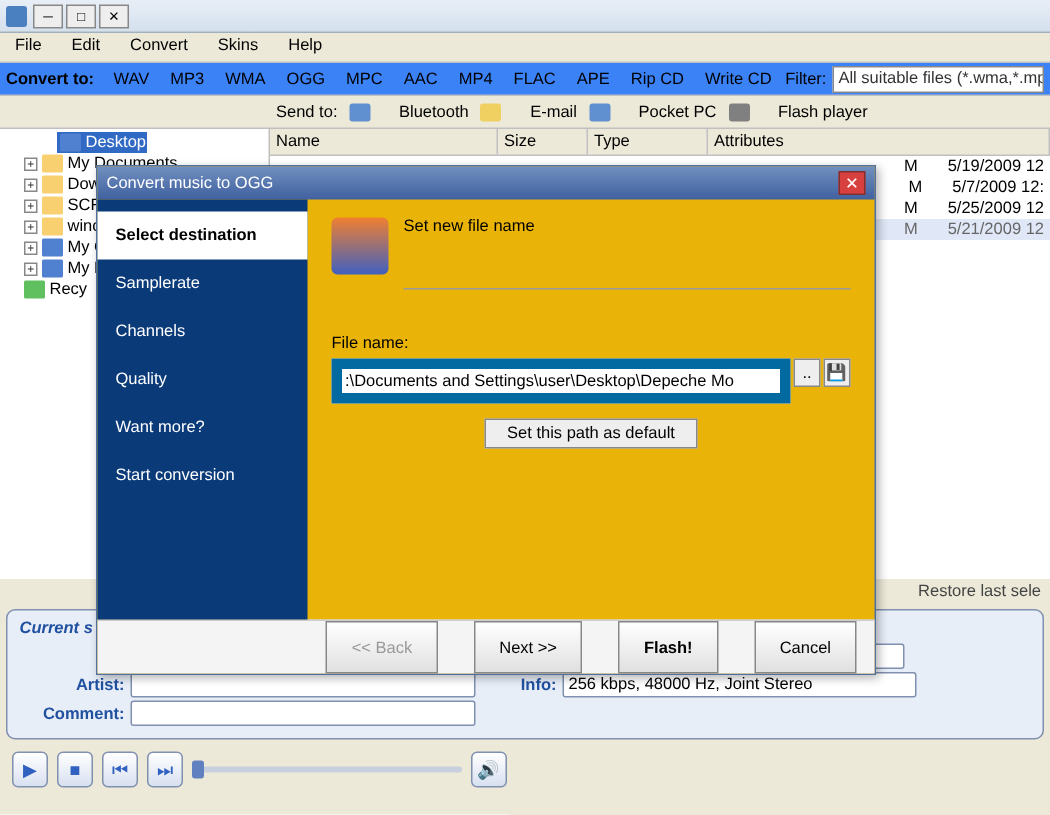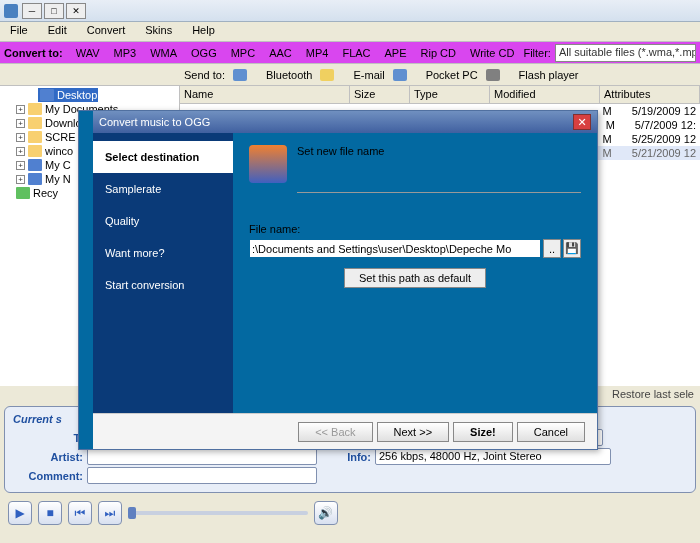--- a/index.html
+++ b/index.html
@@ -7,21 +7,21 @@
 
 .titlebar { background: linear-gradient(#e8eef6,#d4e0ee); height: 22px; display: flex; align-items: center; padding: 0 4px; border-bottom: 1px solid #a0b0c0; }
 .titlebar-icon { width: 14px; height: 14px; background: #4a80c0; margin-right: 4px; border-radius: 2px; }
 .titlebar-text { flex: 1; color: #333; }
 .winbtns { display: flex; gap: 2px; }
 .winbtn { width: 20px; height: 16px; border: 1px solid #888; background: #eee; display: flex; align-items: center; justify-content: center; font-size: 9px; }
 
 .menubar { height: 20px; display: flex; align-items: flex-start; padding: 0 4px; gap: 8px; background: #ece9d8; border-bottom: 1px solid #c0c0c0; }
 .menuitem { padding: 2px 6px; cursor: pointer; }
 
-.toolbar1 { height: 22px; display: flex; align-items: center; padding: 0 4px; background: #d946ef; border-bottom: 1px solid #c0c0c0; gap: 4px; }
+.toolbar1 { height: 22px; display: flex; align-items: center; padding: 0 4px; background: #3b82f6; border-bottom: 1px solid #c0c0c0; gap: 4px; }
 .toolbar1 .lbl { font-weight: bold; margin-right: 4px; }
 .fmtbtn { padding: 2px 5px; cursor: pointer; }
 .filterbox { flex: 1; border: 1px solid #888; background: #fff; padding: 1px 3px; color: #333; height: 18px; overflow: hidden; white-space: nowrap; }
 
 .toolbar2 { height: 22px; display: flex; align-items: center; padding: 0 4px; gap: 8px; background: #ece9d8; border-bottom: 1px solid #c0c0c0; }
 .sendopt { display: flex; align-items: center; gap: 19px; cursor: pointer; }
 .sicon { width: 14px; height: 12px; background: #6090d0; border-radius: 2px; }
 
 .mainarea { display: flex; height: 300px; background: #fff; }
 .tree { width: 180px; border-right: 1px solid #c0c0c0; padding: 2px; background: #fff; }
@@ -44,37 +44,37 @@
 .inforow { display: flex; align-items: center; gap: 4px; margin: 2px 0; }
 .inforow label { color: #2050a0; font-weight: bold; text-align: right; }
 .inforow input, .inforow .ro { border: 1px solid #8090b0; background: #fff; padding: 1px 3px; height: 17px; border-radius: 2px; }
 
 .playbar { display: flex; align-items: center; gap: 6px; padding: 4px 8px; }
 .pbtn { width: 24px; height: 24px; border: 1px solid #8090b0; border-radius: 4px; background: linear-gradient(#fff,#d8e0f0); display: flex; align-items: center; justify-content: center; color: #3060c0; cursor: pointer; font-size: 12px; }
 .slider { flex: 1; height: 4px; background: #c8d0e0; border-radius: 2px; position: relative; }
 .slider .thumb { position: absolute; left: 0; top: -4px; width: 8px; height: 12px; background: #6080c0; border-radius: 2px; }
 
 
-.dialog { position: absolute; left: 78px; top: 110px; width: 520px; background: #0369a1; border: 1px solid #5070a0; box-shadow: 2px 2px 6px rgba(0,0,0,0.3); padding-left: 14px; }
+.dialog { position: absolute; left: 64px; top: 110px; width: 520px; background: #eab308; border: 1px solid #5070a0; box-shadow: 2px 2px 6px rgba(0,0,0,0.3); }
 .dlgtitle { height: 22px; background: linear-gradient(#7090c0,#4060a0); color: #fff; display: flex; align-items: center; padding: 0 6px; }
 .dlgtitle .t { flex: 1; }
 .closebtn { width: 18px; height: 16px; background: #d84040; color: #fff; display: flex; align-items: center; justify-content: center; border: 1px solid #803030; cursor: pointer; }
 .dlgbody { display: flex; height: 280px; }
 .dlgside { width: 140px; background: #0a3a78; color: #fff; padding-top: 8px; }
 .dlgside .step { padding: 10px 12px; cursor: pointer; }
 .dlgside .step.active { background: #fff; color: #000; font-weight: bold; }
 .dlgmain { flex: 1; padding: 12px 16px; }
 .dlgmain .bigicon { width: 38px; height: 38px; float: left; margin-right: 10px; background: linear-gradient(#f08030,#4060c0); border-radius: 4px; }
 .dlgmain h3 { font-weight: normal; font-size: 11px; margin-bottom: 20px; }
 .underline { border-bottom: 1px solid #999; height: 16px; margin-bottom: 30px; margin-left: 48px; }
 .pathrow { display: flex; gap: 2px; margin-top: 4px; }
-.pathrow input { flex: 1; border: 1px solid #0369a1; padding: 2px; }
+.pathrow input { flex: 1; border: 7px solid #0369a1; padding: 2px; }
 .sqbtn { width: 18px; height: 19px; border: 1px solid #888; background: #eee; display: flex; align-items: center; justify-content: center; cursor: pointer; }
 .defbtn { display: block; margin: 10px auto 0; padding: 3px 14px; border: 1px solid #888; background: #eee; cursor: pointer; }
-.dlgfoot { height: 36px; border-top: 1px solid #ccc; display: flex; align-items: center; justify-content: flex-end; gap: 4px; padding: 0 12px; background: #f4f4f4; }
+.dlgfoot { height: 36px; border-top: 1px solid #ccc; display: flex; justify-content: flex-end; gap: 24px; padding: 0 12px; background: #f4f4f4; }
 .dlgfoot button { padding: 3px 16px; border: 1px solid #888; background: linear-gradient(#fff,#e0e0e0); cursor: pointer; }
 .dlgfoot button:disabled { color: #999; }
 </style>
 </head>
 <body>
 
 <div class="titlebar">
   <div class="titlebar-icon"></div>
   <div class="winbtns">
     <div class="winbtn">─</div>
@@ -164,24 +164,23 @@
         <span class="ficon blue"></span>
         <span>My N</span>
       </div>
     <div class="tree-item">
         <span class="ficon green"></span>
         <span>Recy</span>
       </div>
   </div>
   <div class="filelist">
     <div class="filehdr">
-      <div style="width:170px">Name</div>
+      <div style="width:152px">Name</div>
       <div style="width:60px">Size</div>
       <div style="width:80px">Type</div>
-      <div style="width:110px">Modified</div>
       <div style="flex:1">Attributes</div>
     </div>
     <div class="filerows">
       <div class="filerow">
           <span>M</span>
           <span>5/19/2009 12</span>
         </div>
       <div class="filerow">
           <span>M</span>
           <span>5/7/2009 12:</span>
@@ -235,20 +234,21 @@
 
 <div class="dialog">
   <div class="dlgtitle">
     <span class="t">Convert music to OGG</span>
     <div class="closebtn">✕</div>
   </div>
   <div class="dlgbody">
     <div class="dlgside">
       <div class="step active">Select destination</div>
       <div class="step">Samplerate</div>
+      <div class="step">Channels</div>
       <div class="step">Quality</div>
       <div class="step">Want more?</div>
       <div class="step">Start conversion</div>
     </div>
     <div class="dlgmain">
       <div class="bigicon"></div>
       <h3>Set new file name</h3>
       <div class="underline"></div>
       <div style="clear:both"></div>
       <div>File name:</div>
@@ -256,16 +256,16 @@
         <input value=":\Documents and Settings\user\Desktop\Depeche Mo" style="">
         <div class="sqbtn">..</div>
         <div class="sqbtn">💾</div>
       </div>
       <button class="defbtn">Set this path as default</button>
     </div>
   </div>
   <div class="dlgfoot">
     <button disabled="">&lt;&lt; Back</button>
     <button>Next &gt;&gt;</button>
-    <button style="font-weight:bold">Size!</button>
+    <button style="font-weight:bold">Flash!</button>
     <button>Cancel</button>
   </div>
 </div>
 
 </body></html>

